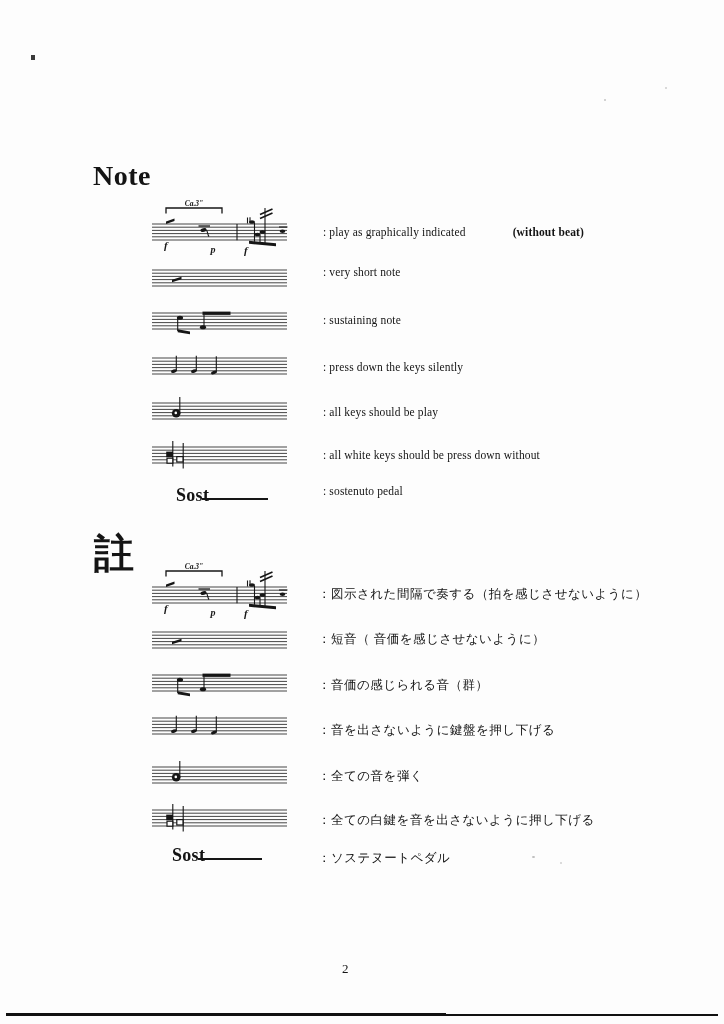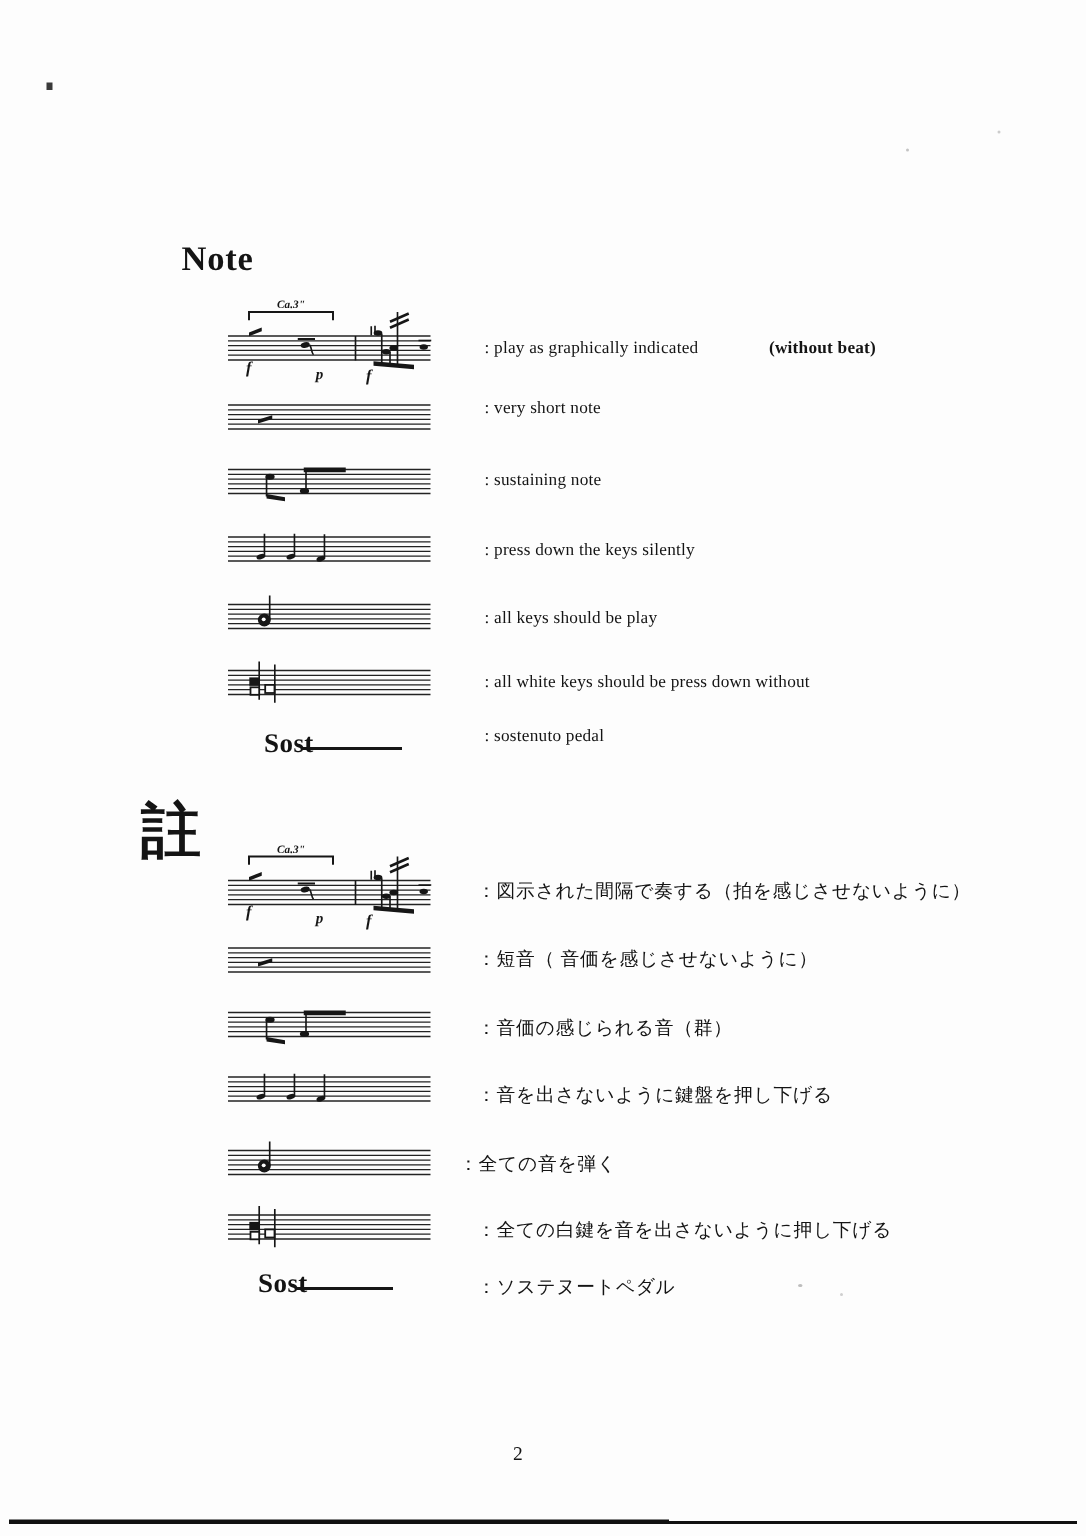--- a/index.html
+++ b/index.html
@@ -1,19 +1,19 @@
 <!DOCTYPE html>
 <html><head>
 <meta charset="utf-8">
 <style>
   html,body{margin:0;padding:0;background:#ffffff;}
   .page{position:relative;width:724px;height:1024px;background:#fdfdfd;
         font-family:"Liberation Serif",serif;color:#141414;overflow:hidden;}
   .abs{position:absolute;}
-  .h-en{font-size:23px;font-weight:bold;letter-spacing:0.5px;margin-left:28px;}
+  .h-en{font-size:28px;font-weight:bold;letter-spacing:0.5px;}
   .h-jp{font-size:40px;font-weight:bold;line-height:1;}
   .desc-en{font-size:11.5px;white-space:nowrap;letter-spacing:0.15px;}
   .desc-en b{font-weight:bold;padding-left:44px;}
   .desc-jp{font-size:12.5px;white-space:nowrap;letter-spacing:0.5px;}
   .sost{font-size:18px;font-weight:bold;letter-spacing:0.3px;}
   .uline{background:#161616;height:2.2px;}
   .pageno{font-size:13px;}
   .botline{background:#111;}
   .speck{background:#3a3a3a;}
   .dot{border-radius:50%;}
@@ -163,21 +163,21 @@
   <div class="abs desc-jp" style="left:318px;top:677px;text-align:center;">：音価の感じられる音（群）</div>
 
   <svg class="abs" style="left:152px;top:714px;" width="140" height="26" viewBox="0 0 140 26">
       <use href="#sym4"></use>
     </svg>
   <div class="abs desc-jp" style="left:318px;top:722px;">：音を出さないように鍵盤を押し下げる</div>
 
   <svg class="abs" style="left:152px;top:759px;" width="140" height="30" viewBox="0 0 140 30">
       <use href="#sym5"></use>
     </svg>
-  <div class="abs desc-jp" style="left:306px;top:768px;">：全ての音を弾く</div>
+  <div class="abs desc-jp" style="left:318px;top:768px;">：全ての音を弾く</div>
 
   <svg class="abs" style="left:152px;top:802px;" width="140" height="34" viewBox="0 0 140 34">
       <use href="#sym6"></use>
     </svg>
   <div class="abs desc-jp" style="left:318px;top:812px;">：全ての白鍵を音を出さないように押し下げる</div>
 
   <div class="abs sost" style="left:172px;top:845px;">Sost</div>
   <div class="abs uline" style="left:198px;top:858px;width:64px;"></div>
   <div class="abs desc-jp" style="left:318px;top:850px;">：ソステヌートペダル</div>
 

